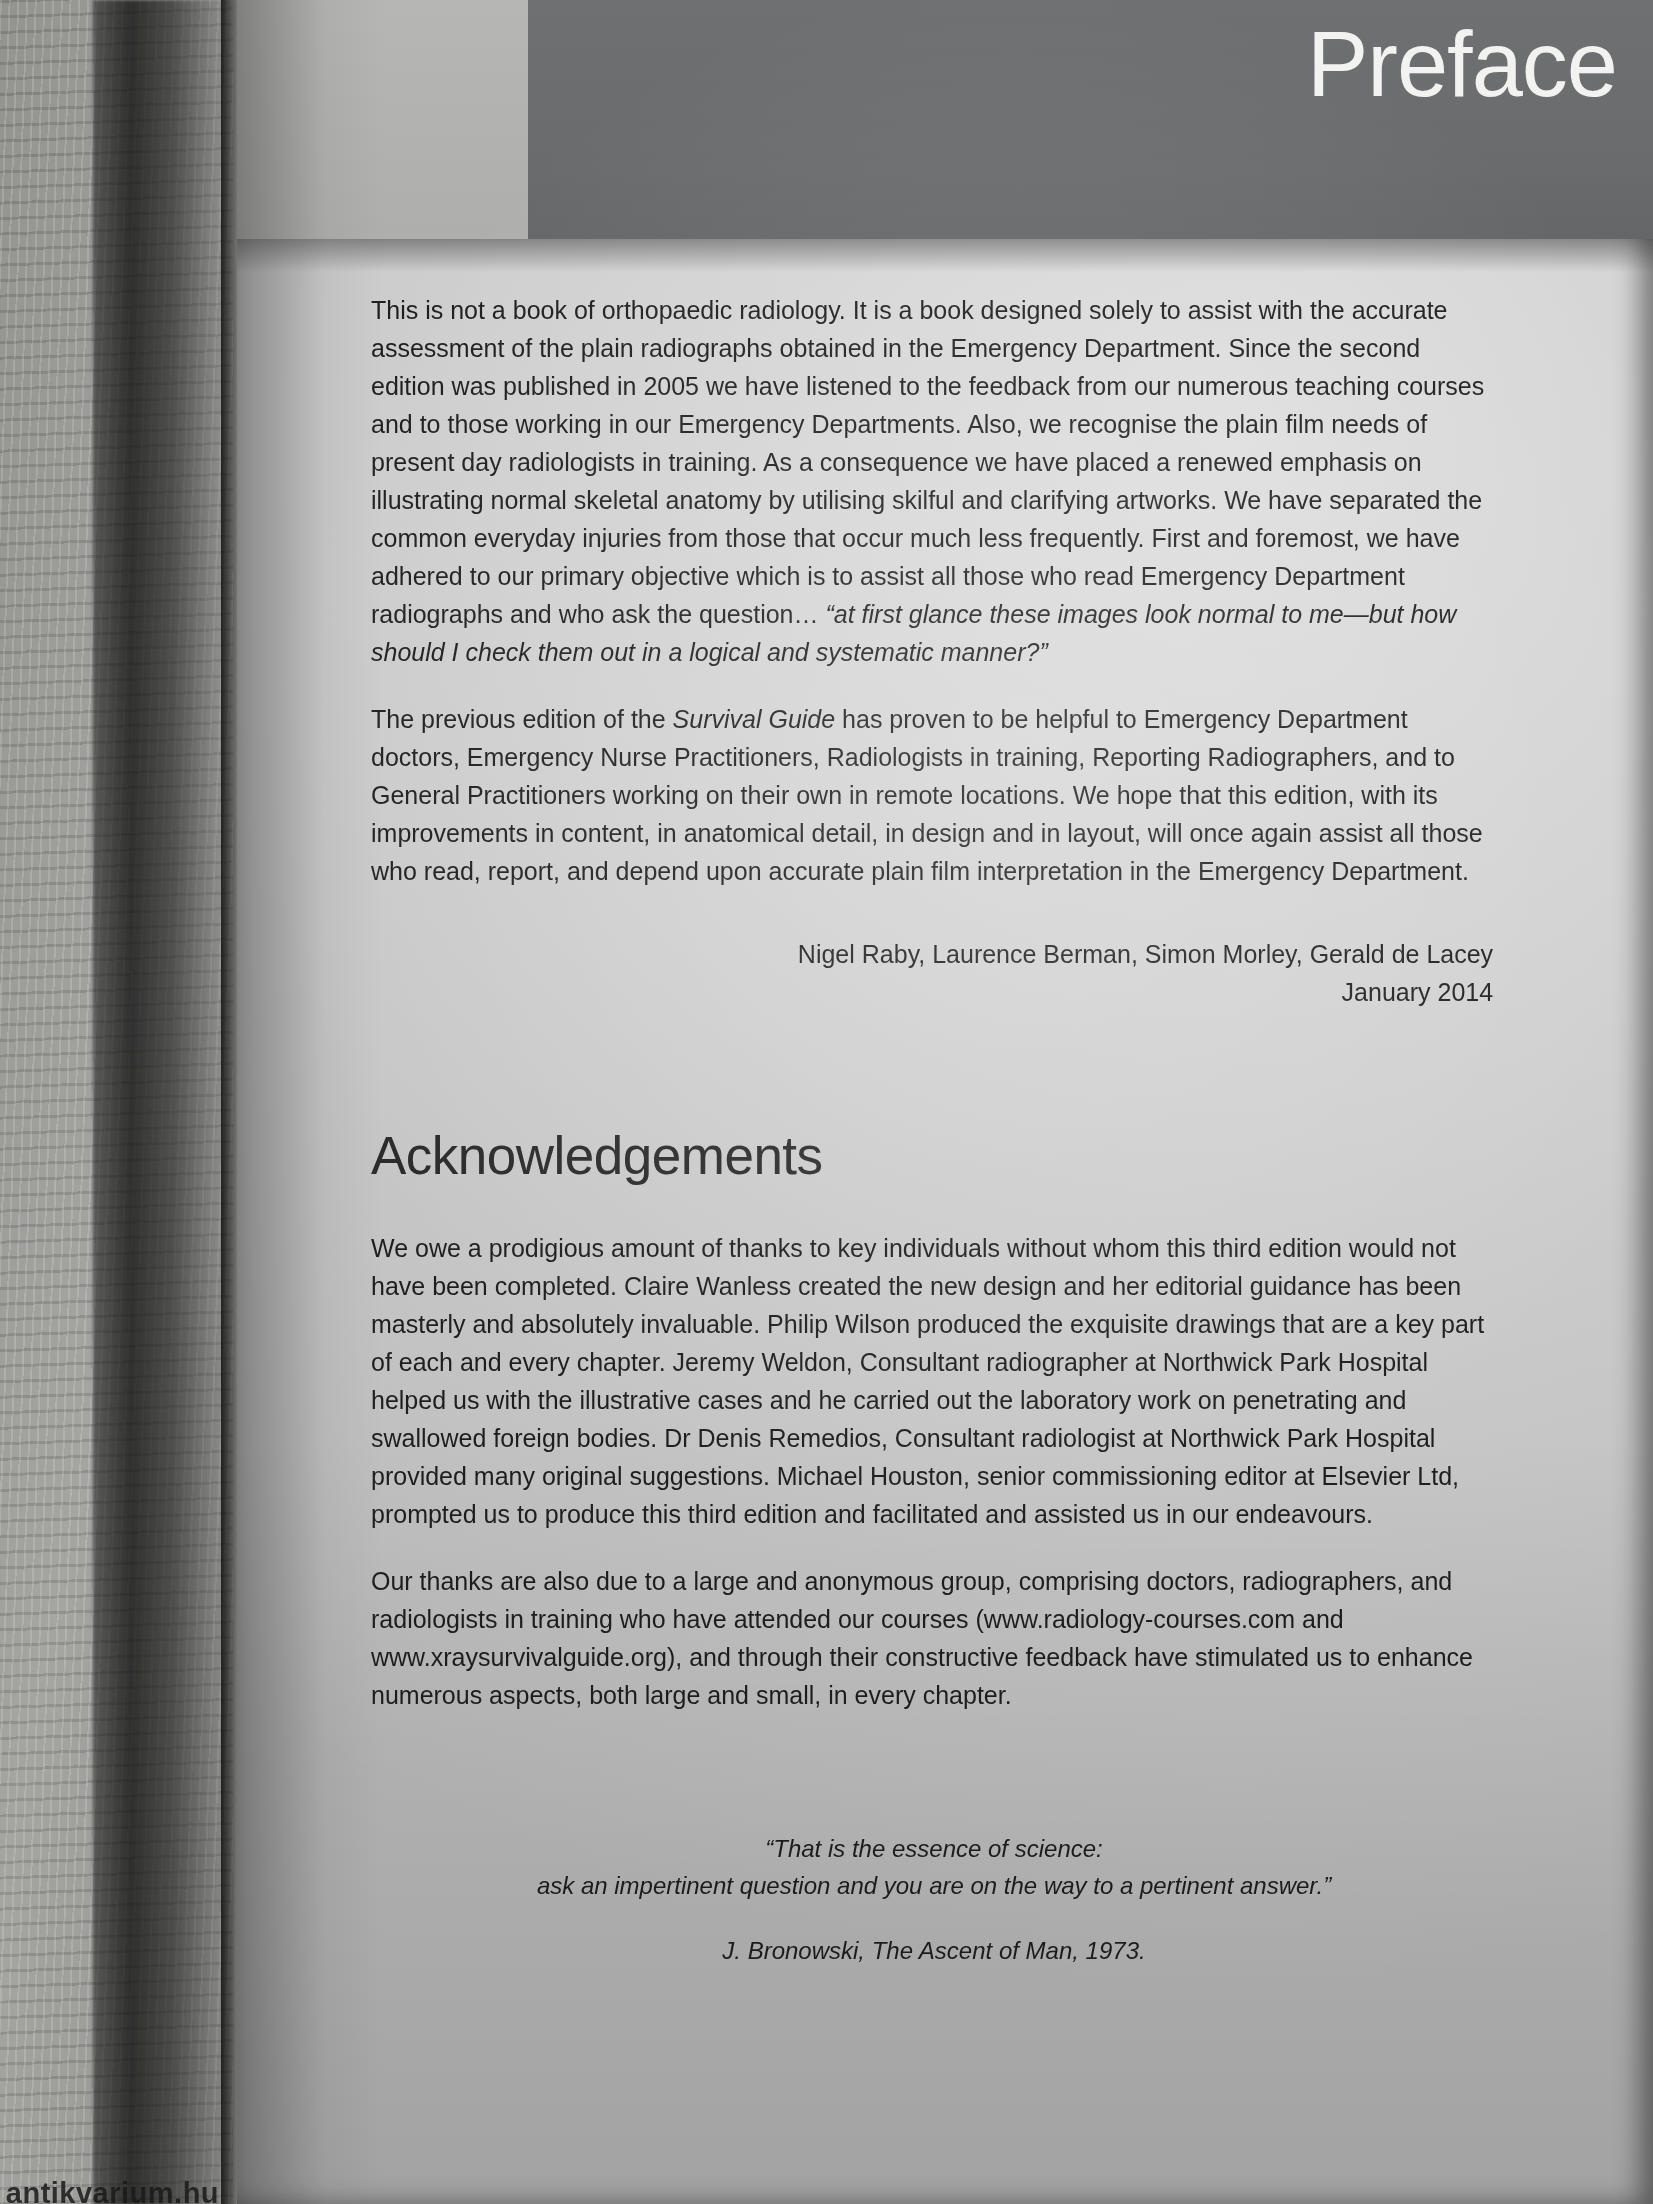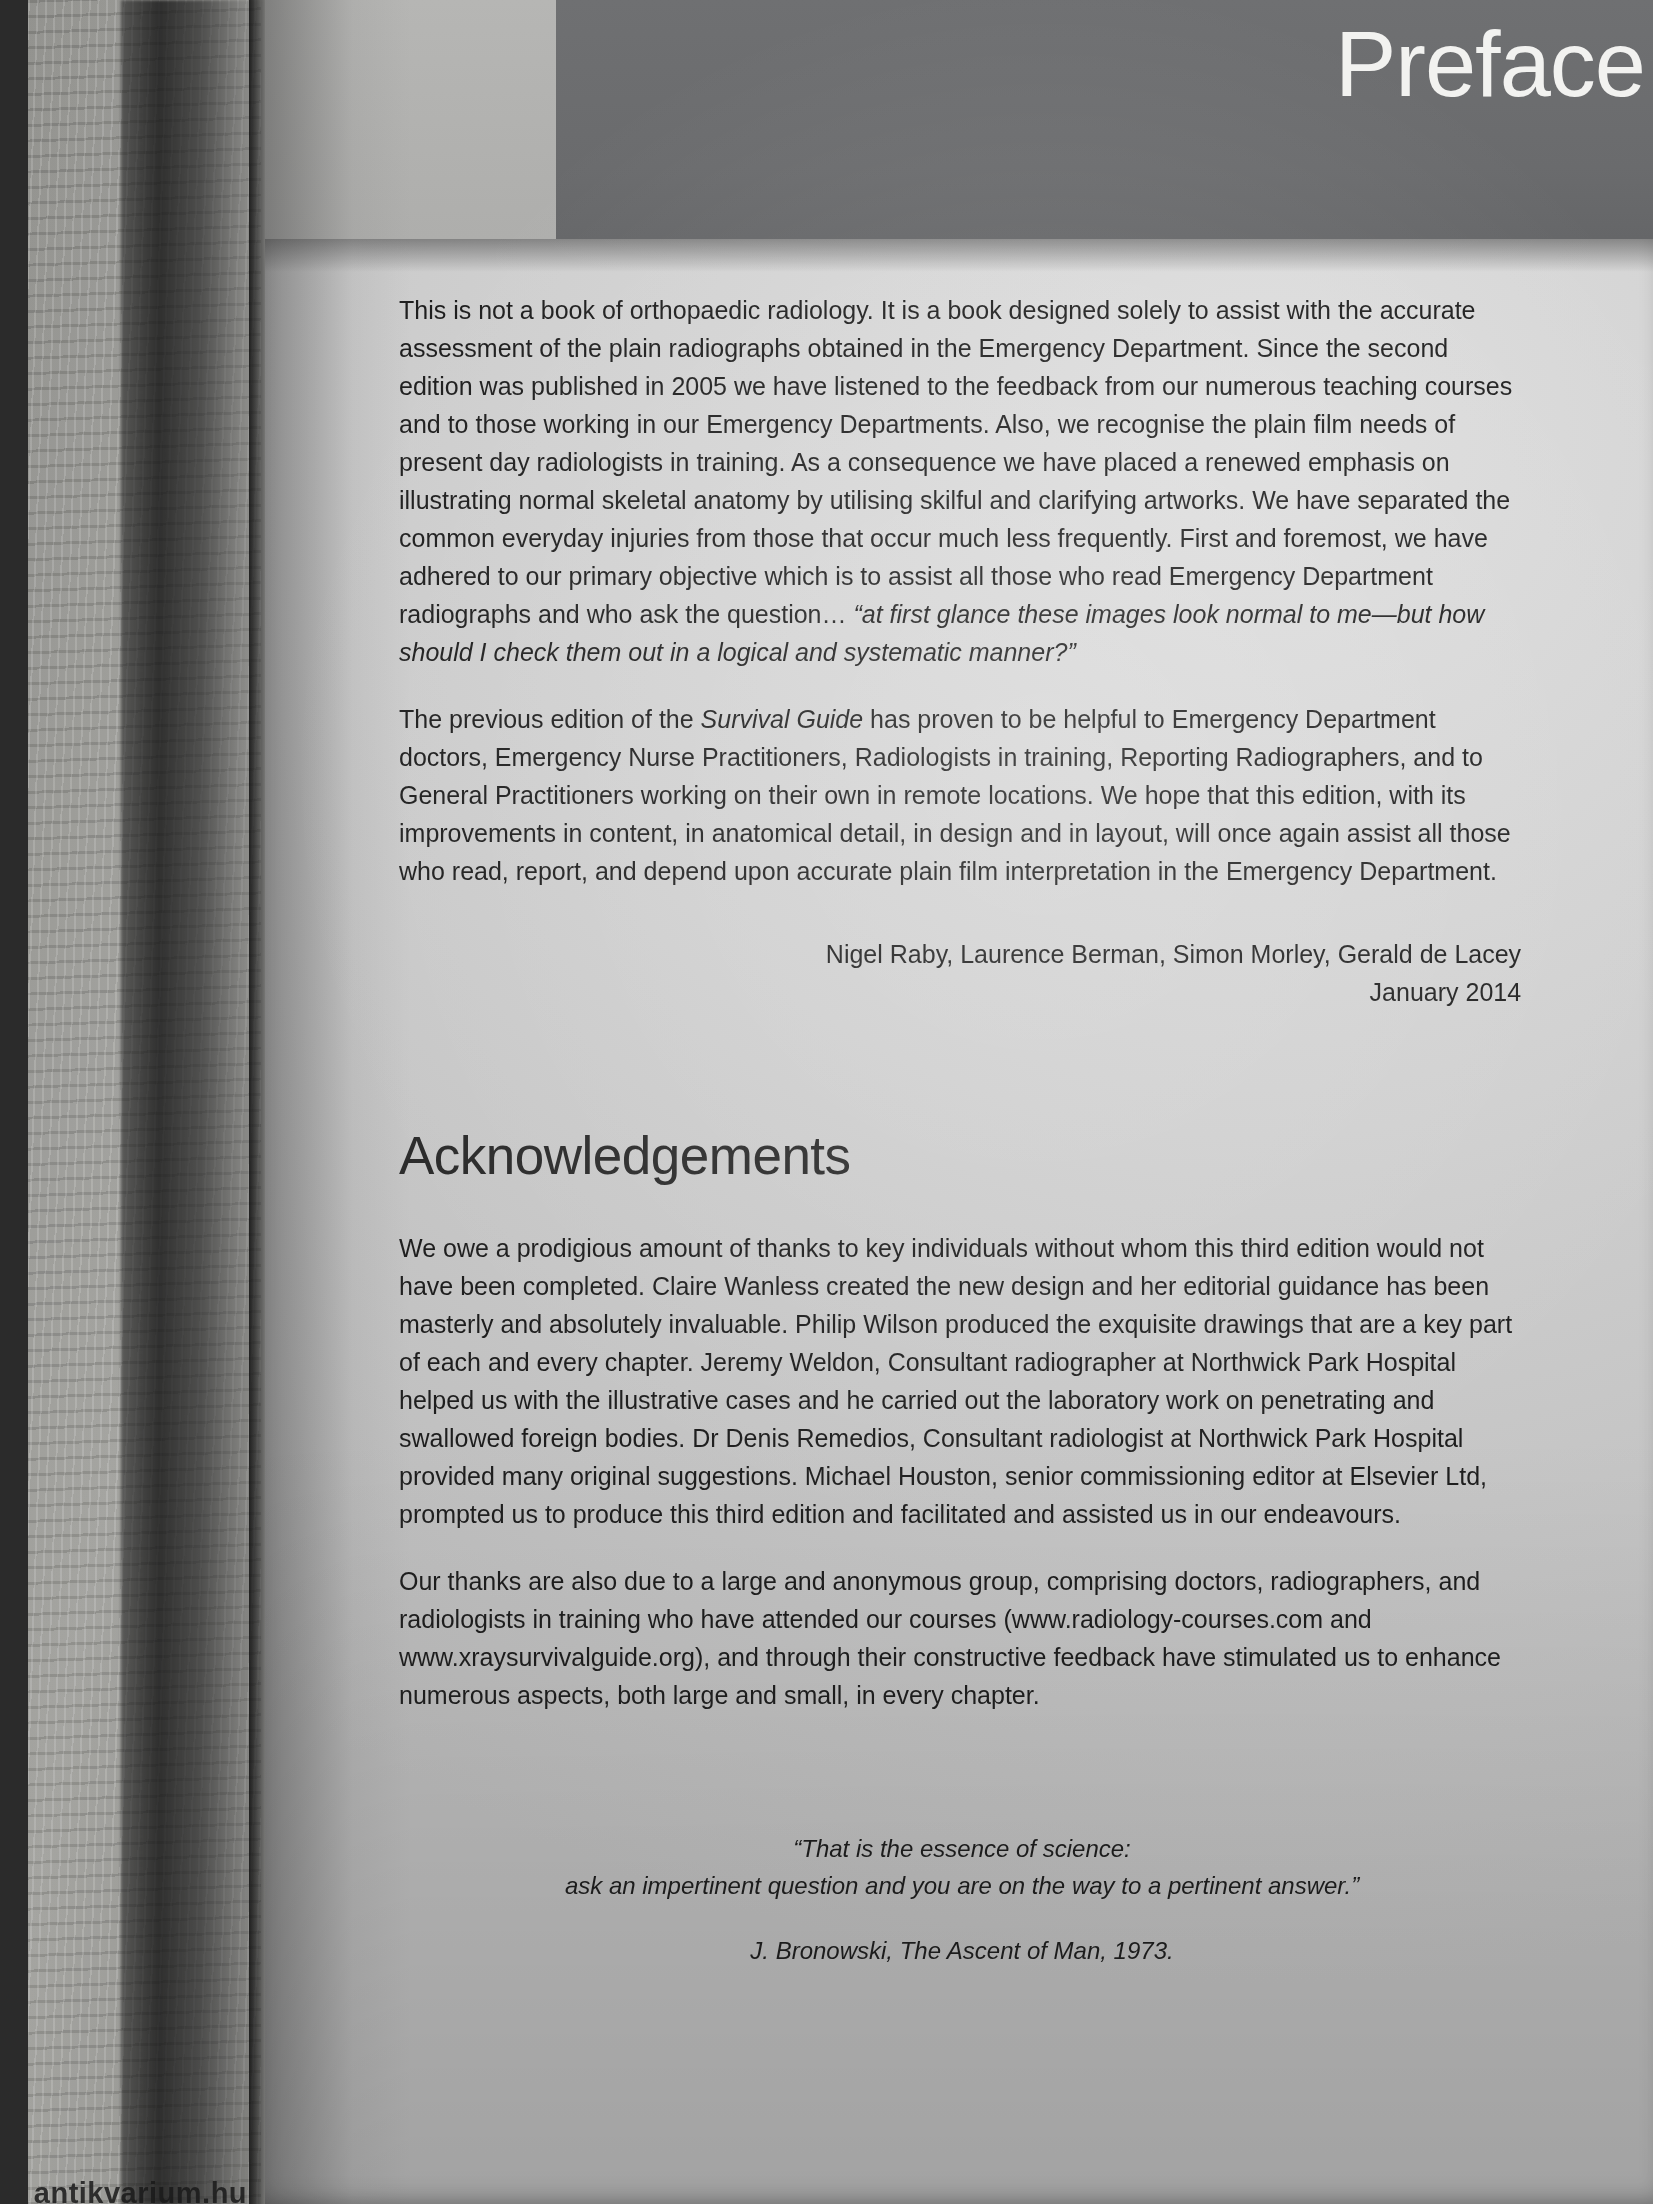--- a/index.html
+++ b/index.html
@@ -13,21 +13,20 @@
     overflow: hidden;
     font-family: "Liberation Sans", sans-serif;
   }
 
   
   #scene {
     position: absolute;
     inset: 0;
     background:
       linear-gradient(90deg, #8a8a88 0%, #9a9a97 18%, #8e8e8b 40%, #7e7e7c 100%);
-    margin-left: 28px;
   }
   
   #surface-texture {
     position: absolute;
     left: 0; top: 0;
     width: 233px; height: 2205px;
     background:
       repeating-linear-gradient(92deg, rgba(255,255,255,0.16) 0px, rgba(255,255,255,0.16) 1.9px, rgba(0,0,0,0.00) 1.9px, rgba(0,0,0,0.00) 8.7px),
       repeating-linear-gradient(178deg, rgba(0,0,0,0.10) 0px, rgba(0,0,0,0.10) 2.9px, rgba(255,255,255,0.05) 2.9px, rgba(255,255,255,0.05) 15.5px),
       linear-gradient(100deg, #8e8e8a 0%, #a2a29e 55%, #8b8b87 100%);

